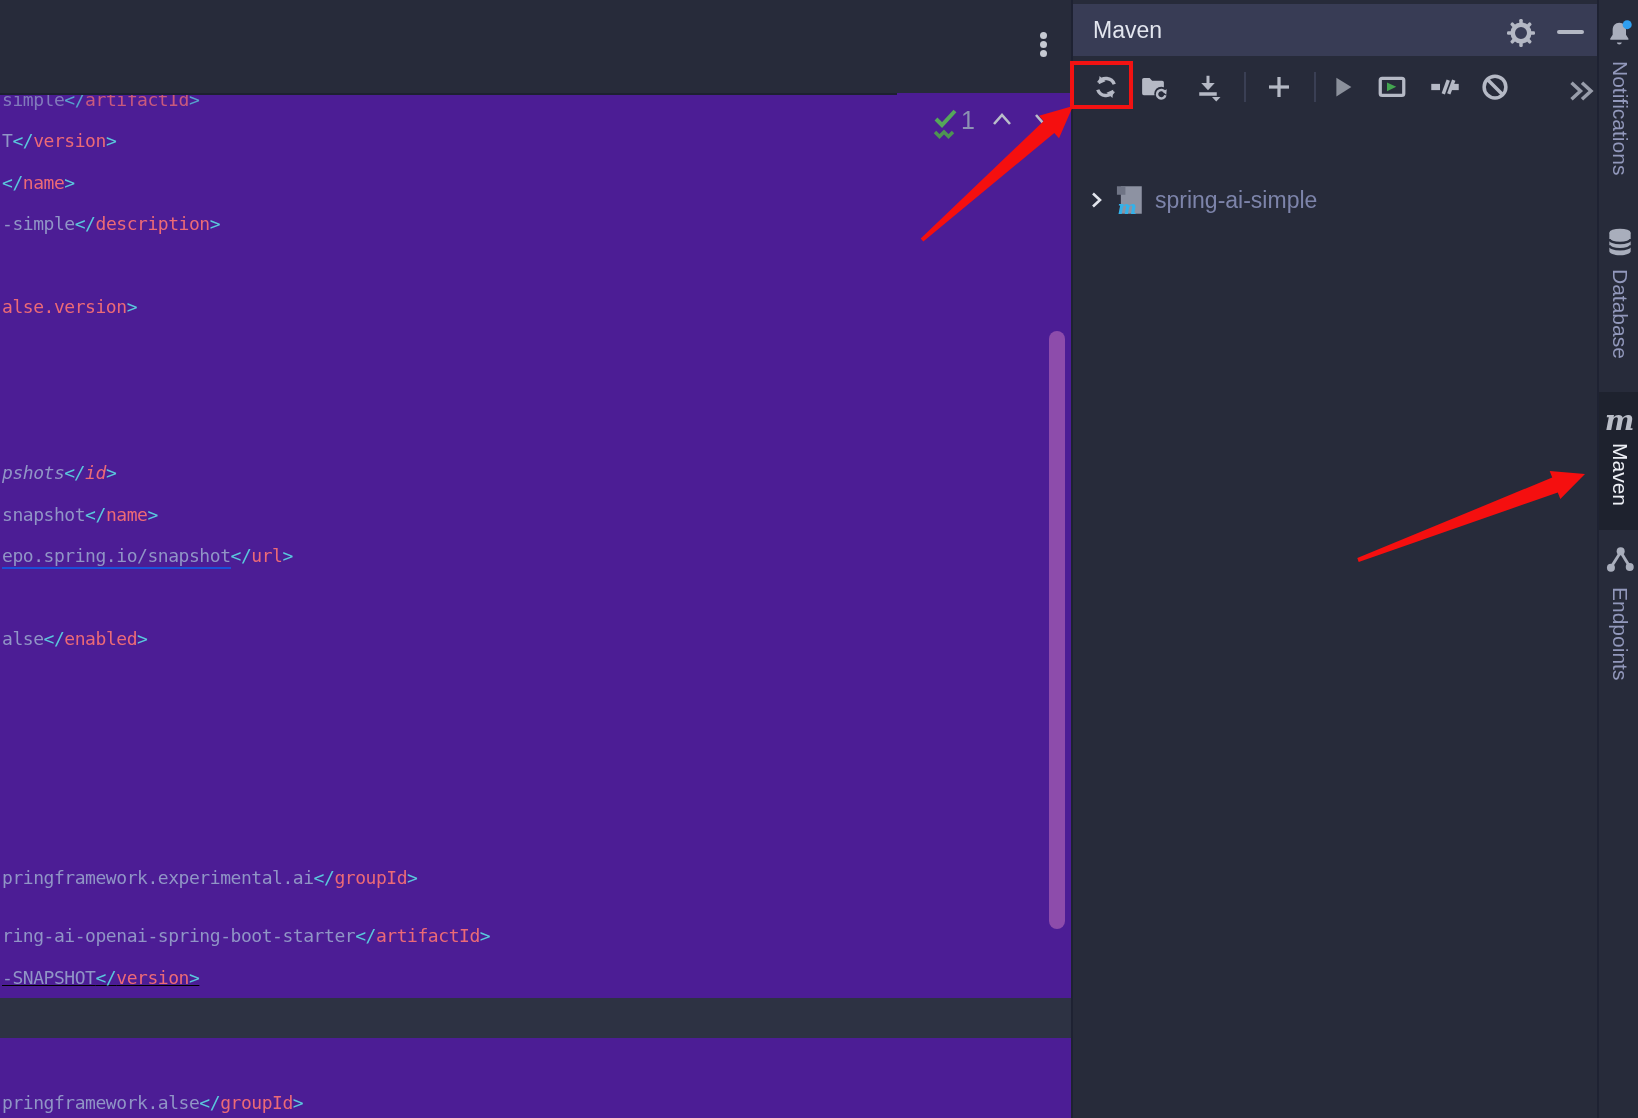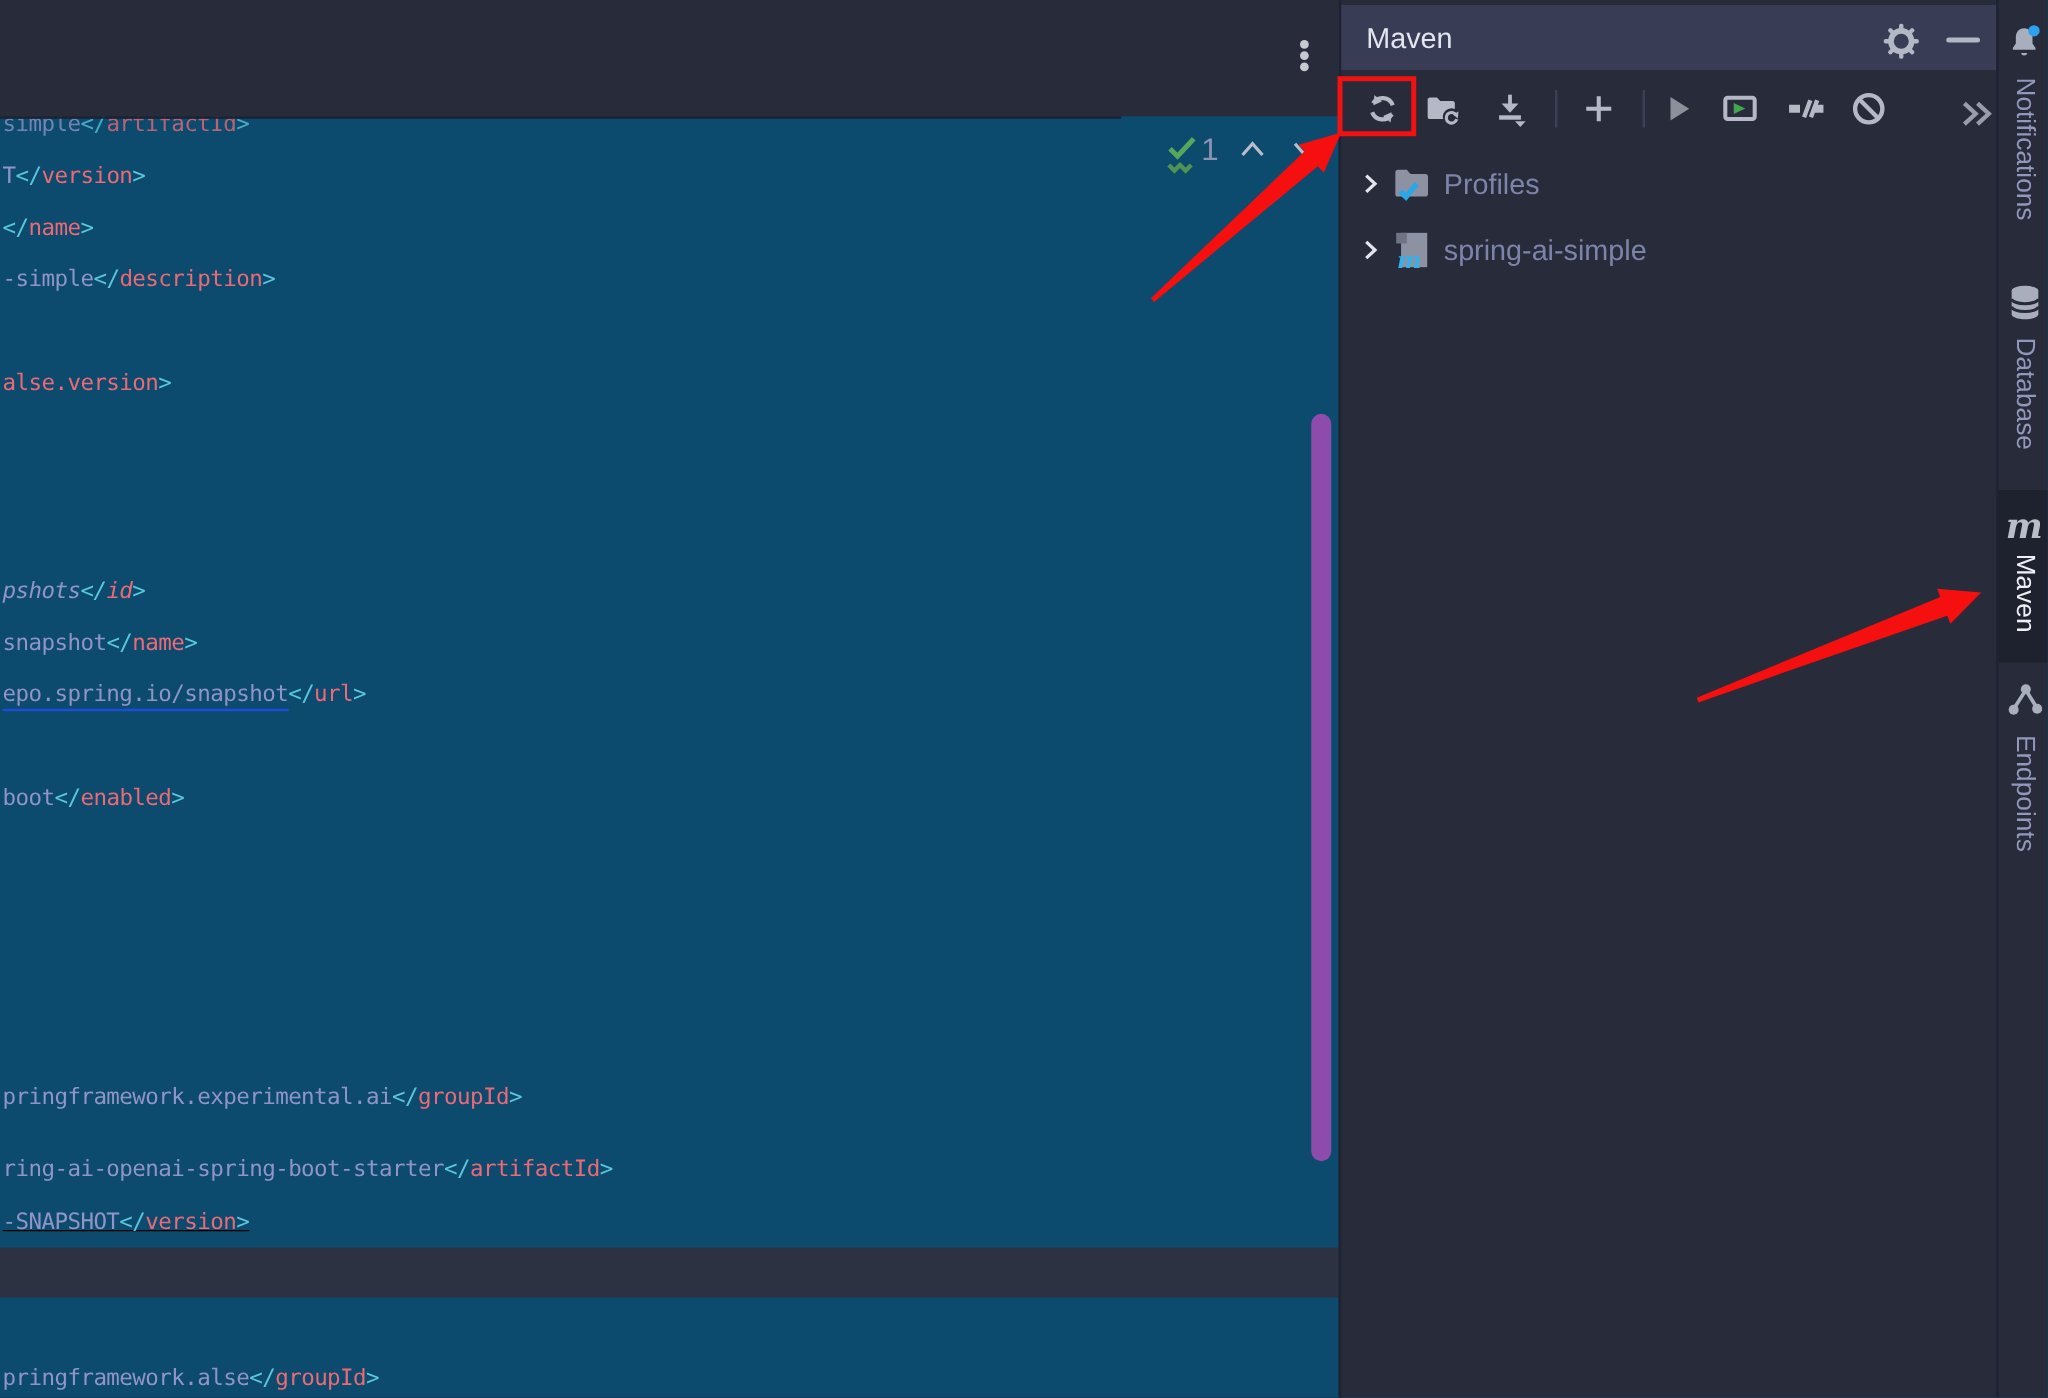--- a/index.html
+++ b/index.html
@@ -1,21 +1,21 @@
 <!DOCTYPE html>
 <html><head>
 <meta charset="utf-8">
 <style>
   * { margin:0; padding:0; box-sizing:border-box; }
   html,body { width:1638px; height:1118px; }
   body { position:relative; background:#272b3a; overflow:hidden;
          font-family:"Liberation Sans", sans-serif; }
 
   
-  .editor { position:absolute; left:0; top:0; width:1071px; height:1118px; background:#0c4a6e; }
+  .editor { position:absolute; left:0; top:0; width:1071px; height:1118px; background:#4c1d95; }
   .code-line { position:absolute; left:2px; height:42px; line-height:42px; white-space:pre;
                font-family:"DejaVu Sans Mono", monospace; font-size:18px; letter-spacing:-0.45px; }
   .code-line.dim { opacity:.78; }
   .tk-txt { color:#9095c6; }
   .tk-tag { color:#ec6a76; }
   .tk-br  { color:#5ac8dc; }
   .tk-url { color:#9095c6; border-bottom:2px solid #1d4ed8; padding-bottom:1px; }
   .top-cover { position:absolute; left:0; top:0; width:1071px; height:93px; background:#272b3a; z-index:2; }
   .top-divider { position:absolute; left:0; top:93px; width:897px; height:2px; background:#1d2130; z-index:3; }
   .current-line { position:absolute; left:0; top:998px; width:1071px; height:40px; background:#2d3243; }
@@ -64,21 +64,21 @@
   <div class="current-line"></div>
   <div id="code-lines">
       <div class="code-line dim" style="top: 79px;"><span class="tk-txt">simple</span><span class="tk-br">&lt;/</span><span class="tk-tag">artifactId</span><span class="tk-br">&gt;</span></div>
       <div class="code-line" style="top: 120px;"><span class="tk-txt">T</span><span class="tk-br">&lt;/</span><span class="tk-tag">version</span><span class="tk-br">&gt;</span></div>
       <div class="code-line" style="top: 162px;"><span class="tk-br">&lt;/</span><span class="tk-tag">name</span><span class="tk-br">&gt;</span></div>
       <div class="code-line" style="top: 203px;"><span class="tk-txt">-simple</span><span class="tk-br">&lt;/</span><span class="tk-tag">description</span><span class="tk-br">&gt;</span></div>
       <div class="code-line" style="top: 286px;"><span class="tk-tag">alse.version</span><span class="tk-br">&gt;</span></div>
       <div class="code-line" style="top: 452px; font-style: italic;"><span class="tk-txt">pshots</span><span class="tk-br">&lt;/</span><span class="tk-tag">id</span><span class="tk-br">&gt;</span></div>
       <div class="code-line" style="top: 494px;"><span class="tk-txt">snapshot</span><span class="tk-br">&lt;/</span><span class="tk-tag">name</span><span class="tk-br">&gt;</span></div>
       <div class="code-line" style="top: 535px;"><span class="tk-url">epo.spring.io/snapshot</span><span class="tk-br">&lt;/</span><span class="tk-tag">url</span><span class="tk-br">&gt;</span></div>
-      <div class="code-line" style="top: 618px;"><span class="tk-txt">boot</span><span class="tk-br">&lt;/</span><span class="tk-tag">enabled</span><span class="tk-br">&gt;</span></div>
+      <div class="code-line" style="top: 618px;"><span class="tk-txt">alse</span><span class="tk-br">&lt;/</span><span class="tk-tag">enabled</span><span class="tk-br">&gt;</span></div>
       <div class="code-line" style="top: 857px;"><span class="tk-txt">pringframework.experimental.ai</span><span class="tk-br">&lt;/</span><span class="tk-tag">groupId</span><span class="tk-br">&gt;</span></div>
       <div class="code-line" style="top: 915px;"><span class="tk-txt">ring-ai-openai-spring-boot-starter</span><span class="tk-br">&lt;/</span><span class="tk-tag">artifactId</span><span class="tk-br">&gt;</span></div>
       <div class="code-line" style="top: 957px; text-decoration: underline;"><span class="tk-txt">-SNAPSHOT</span><span class="tk-br">&lt;/</span><span class="tk-tag">version</span><span class="tk-br">&gt;</span></div>
       <div class="code-line" style="top: 1082px;"><span class="tk-txt">pringframework.alse</span><span class="tk-br">&lt;/</span><span class="tk-tag">groupId</span><span class="tk-br">&gt;</span></div>
     </div>
   <div class="top-cover"></div>
   <div class="top-divider"></div>
 
   <svg class="inspect" style="left:931px;" width="28" height="38" viewBox="0 0 28 38">
     <polyline points="5,13 11,19 24,5" fill="none" stroke="#55a75a" stroke-width="4"></polyline>
@@ -161,30 +161,20 @@
   </svg>
   <svg class="tbtn" style="left:407px;" viewBox="0 0 24 24">
     <circle cx="12" cy="12" r="8.7" fill="none" stroke="#b5b9c5" stroke-width="2.8"></circle>
     <line x1="6.4" y1="6.4" x2="17.6" y2="17.6" stroke="#b5b9c5" stroke-width="2.8"></line>
   </svg>
   <svg class="tbtn" style="left:494px; top:76px;" width="24" height="22" viewBox="0 0 20 20">
     <polyline points="3,4.5 9,10 3,15.5" fill="none" stroke="#989daa" stroke-width="2.3"></polyline>
     <polyline points="10,4.5 16,10 10,15.5" fill="none" stroke="#989daa" stroke-width="2.3"></polyline>
   </svg>
 
-  <div class="tree-row" style="top:121px;">
-    <svg class="tree-chevron" viewBox="0 0 20 20">
-      <polyline points="6,3.5 13,10 6,16.5" fill="none" stroke="#e2e5ed" stroke-width="2.6"></polyline>
-    </svg>
-    <svg class="tree-icon" viewBox="0 0 26 26">
-      <path d="M2.5 6c0-.9.7-1.6 1.6-1.6h5.4l2.3 2.6h9.1c.9 0 1.6.7 1.6 1.6v10.6c0 .9-.7 1.6-1.6 1.6H4.1a1.6 1.6 0 0 1-1.6-1.6z" fill="#8d92a2"></path>
-      <polyline points="5.5,17.5 9,21 15.5,13" fill="none" stroke="#2ba7e8" stroke-width="3.4"></polyline>
-    </svg>
-    <span class="tree-label">Profiles</span>
-  </div>
   <div class="tree-row" style="top:174px;">
     <svg class="tree-chevron" viewBox="0 0 20 20">
       <polyline points="6,3.5 13,10 6,16.5" fill="none" stroke="#e2e5ed" stroke-width="2.6"></polyline>
     </svg>
     <svg class="tree-icon" viewBox="0 0 26 26">
       <rect x="6" y="2.5" width="16" height="21" fill="#8d92a2"></rect>
       <rect x="3" y="2.5" width="6.5" height="6.5" fill="#6f7485"></rect>
       <text x="3.5" y="24" font-family="DejaVu Serif, serif" font-style="italic" font-weight="bold" font-size="14" fill="#33b2ea">m</text>
     </svg>
     <span class="tree-label">spring-ai-simple</span>

